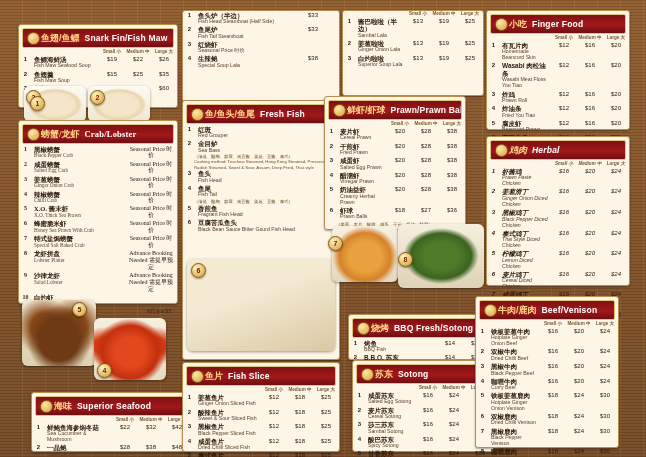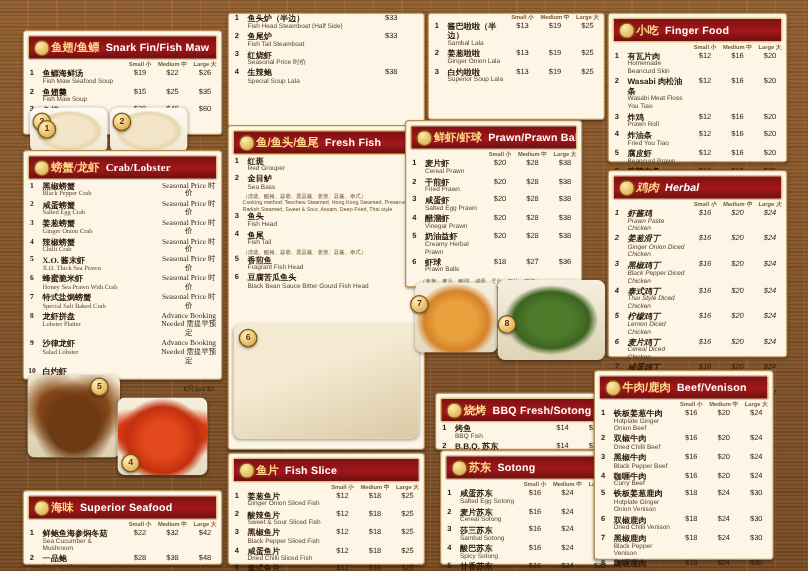--- a/index.html
+++ b/index.html
@@ -216,21 +216,21 @@
     </tbody>
       </table>
     <div style="text-align:right;padding-right:6px;font-size:5.5px;color:#2b1a0c;">6只/pcs $3</div>
   </div>
 
   <div class="photo pepcrab" style="left:22px;top:300px;width:74px;height:66px;"></div>
   <div class="badge" style="left:72px;top:302px;">5</div>
   <div class="photo crabimg" style="left:94px;top:318px;width:72px;height:62px;"></div>
   <div class="badge" style="left:97px;top:363px;">4</div>
 
-  <div class="card" style="left:18px;top:392px;width:158px;height:58px;">
+  <div class="card" style="left:31px;top:392px;width:158px;height:58px;">
     <div class="hdr">
       <span class="cn">海味</span>
       <span class="en">Superior Seafood</span>
     </div>
     <table class="menu">
       <tbody>
           <tr class="ch">
             <td class="num"></td>
             <td class="nm"></td>
         <td class="p">Small 小</td>

